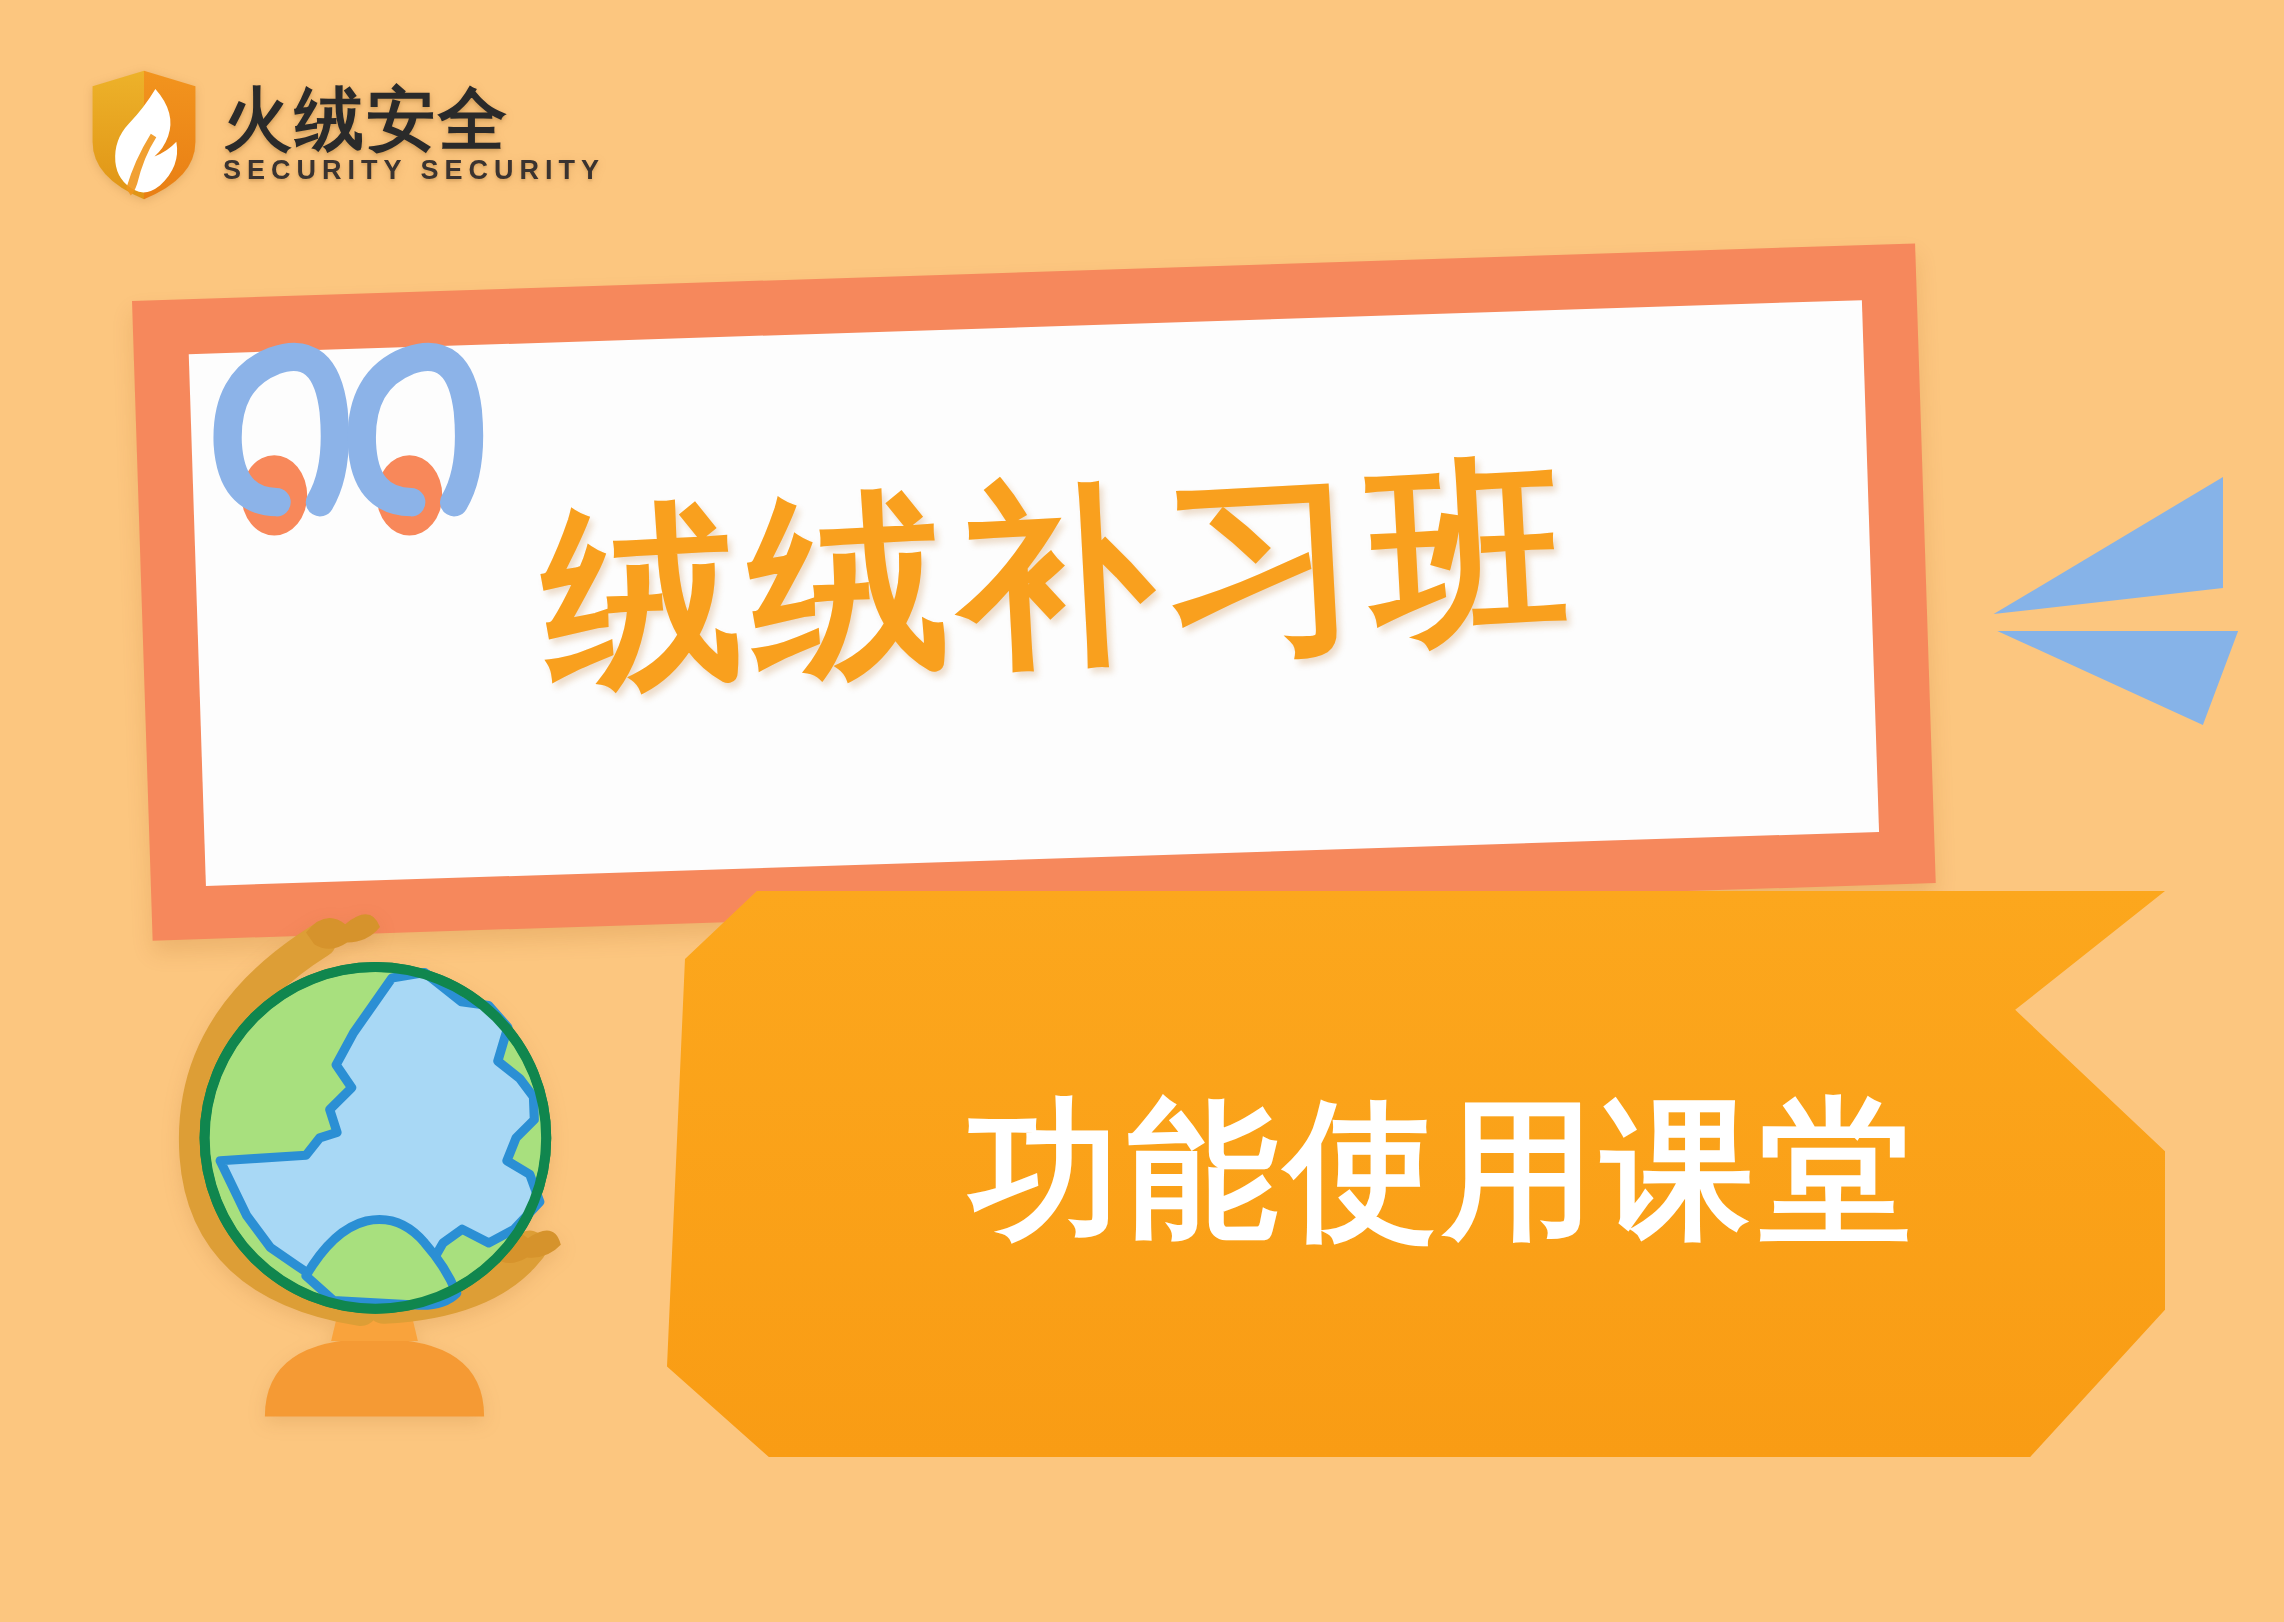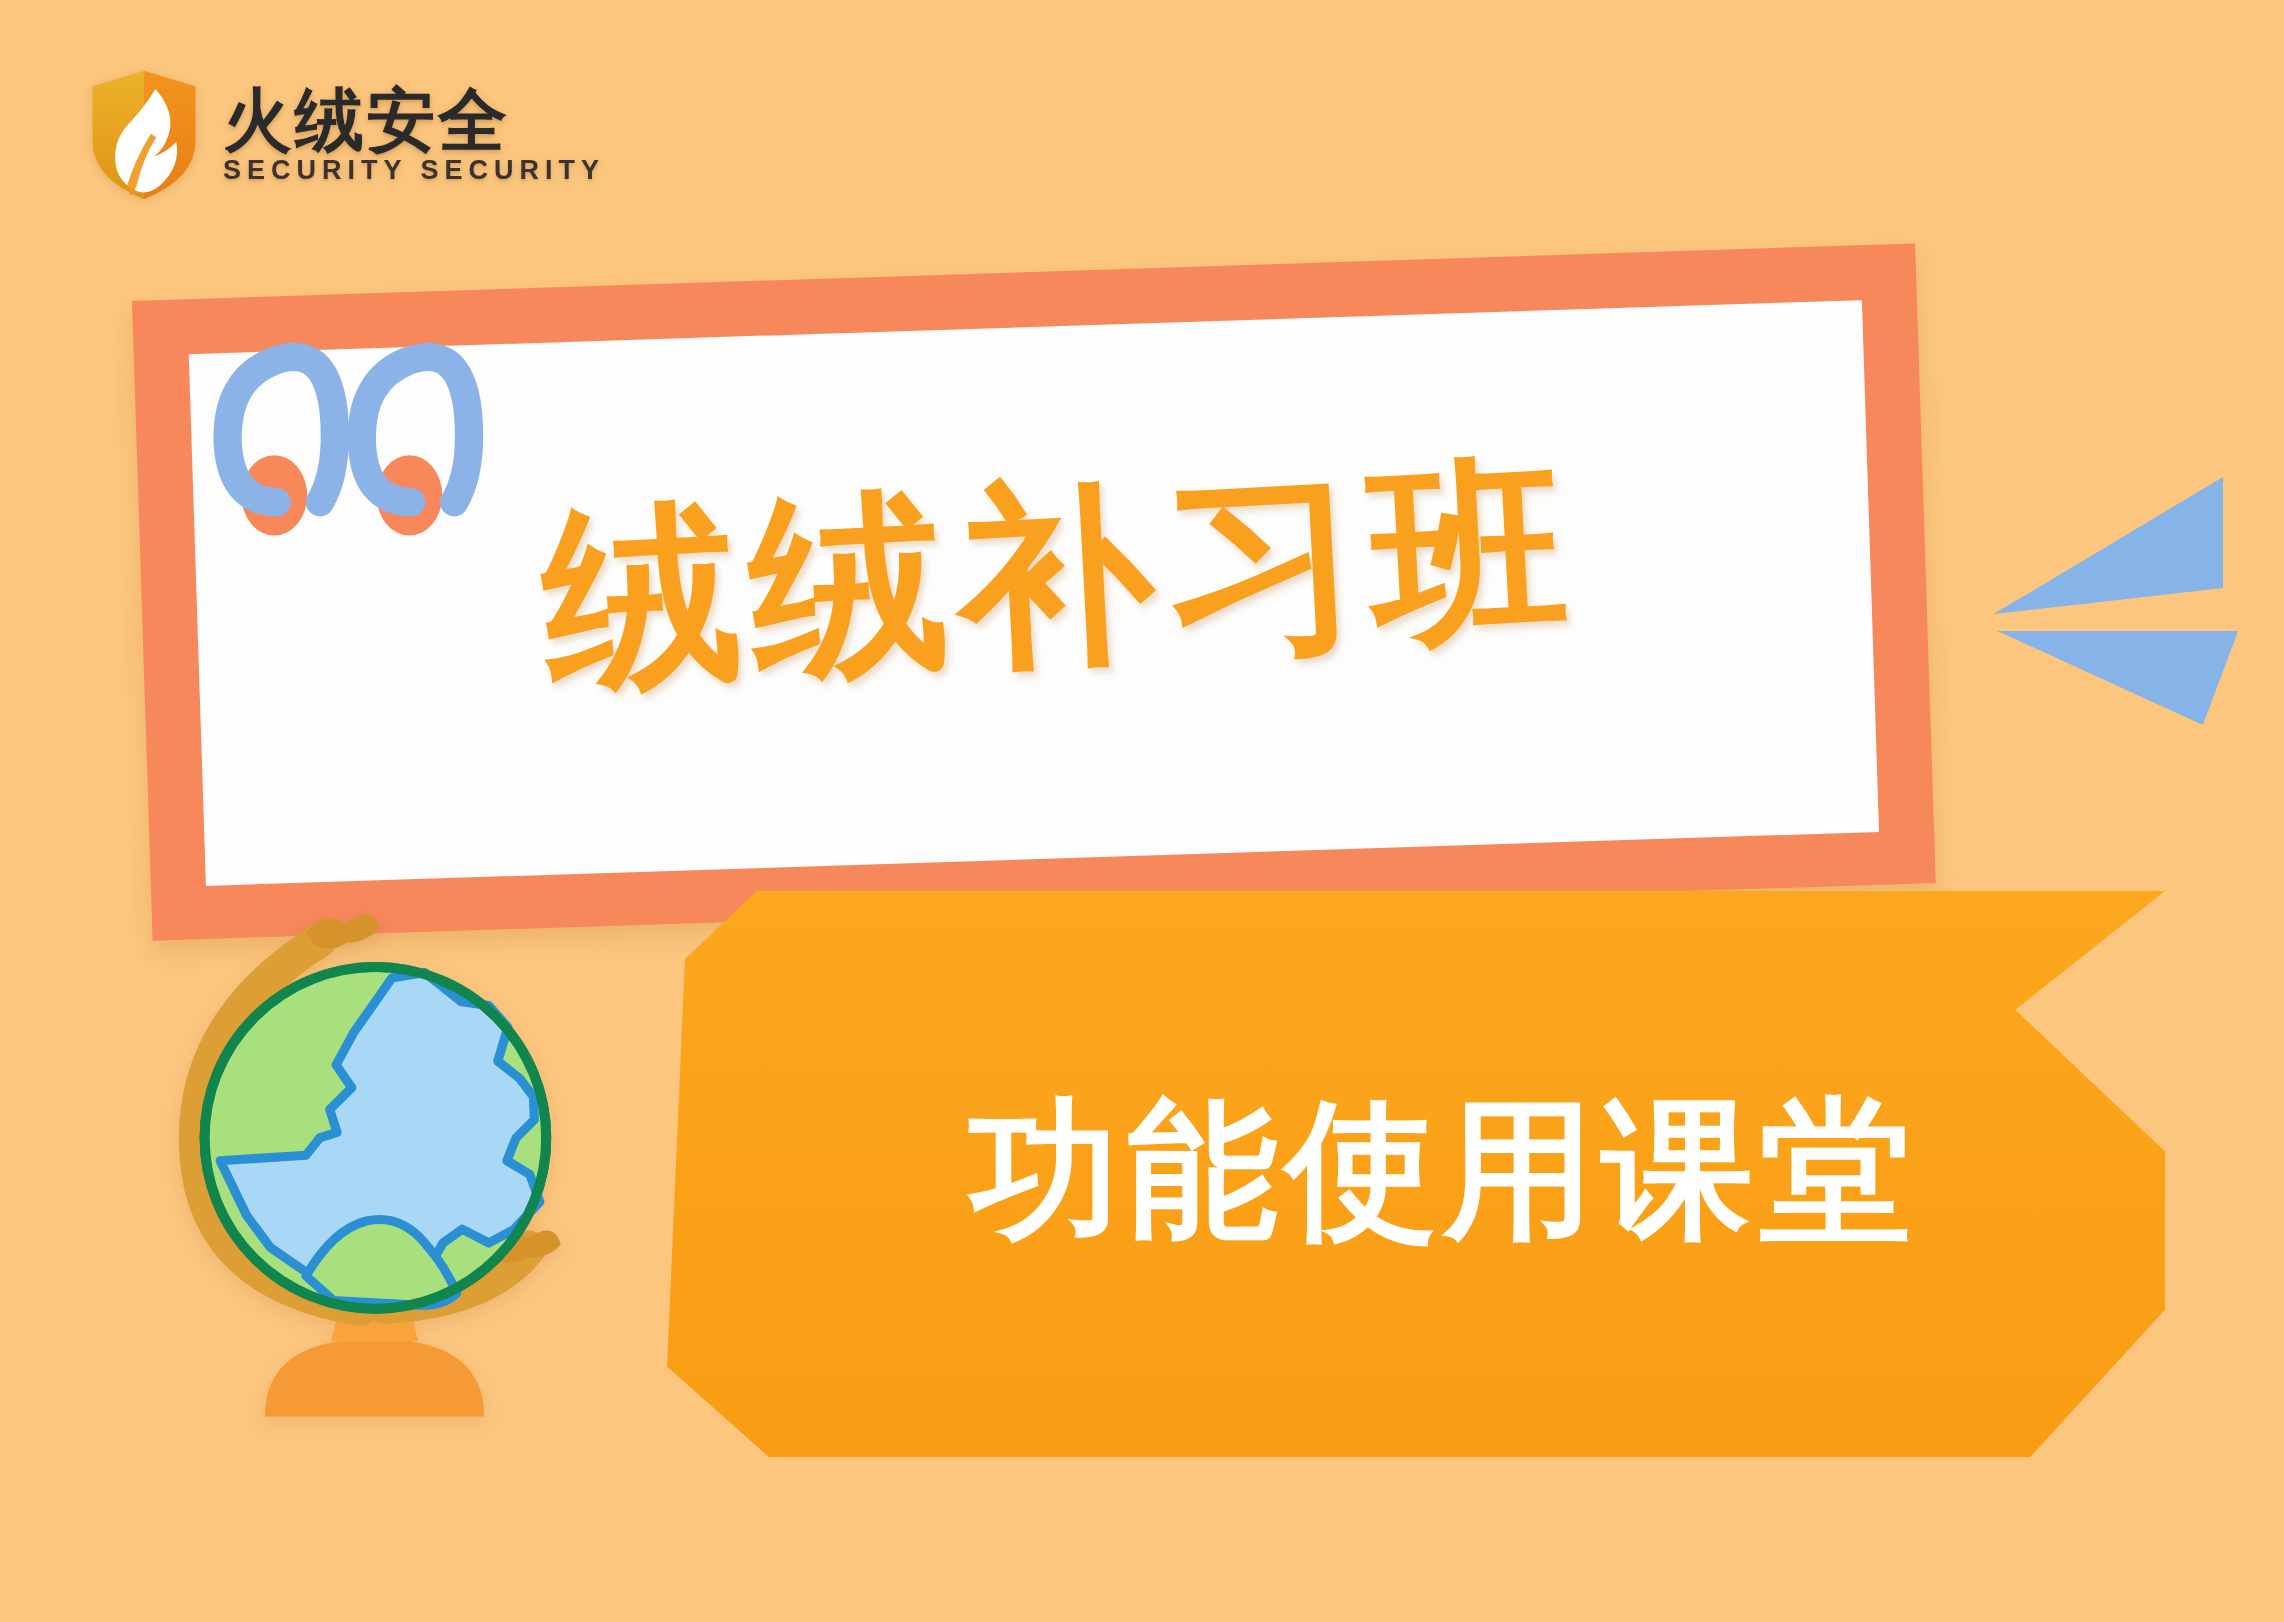--- a/index.html
+++ b/index.html
@@ -16,21 +16,21 @@
   .brand{
     position:absolute;left:87px;top:69px;
     display:flex;align-items:center;gap:22px;
     filter:drop-shadow(0 2.7px 4.6px rgba(120,70,10,.18));
   }
   .brand-shield{width:114px;height:132px;display:block;}
   .brand-text{display:flex;flex-direction:column;gap:1.8px;}
   .brand-cn{
     font-size:69px;line-height:1;font-weight:900;color:#2A2A2A;
     letter-spacing:2.7px;
-    font-family:Liberation Sans, sans-serif;
+    font-family:Liberation Serif, serif;
     text-shadow:0 2.3px 3.7px rgba(120,70,10,.22);
   }
   .brand-en{
     font-size:27px;line-height:1;font-weight:600;color:#3A3330;
     letter-spacing:6px;
     text-shadow:0 1.8px 2.7px rgba(120,70,10,.2);
   }
 
   
   .card{

